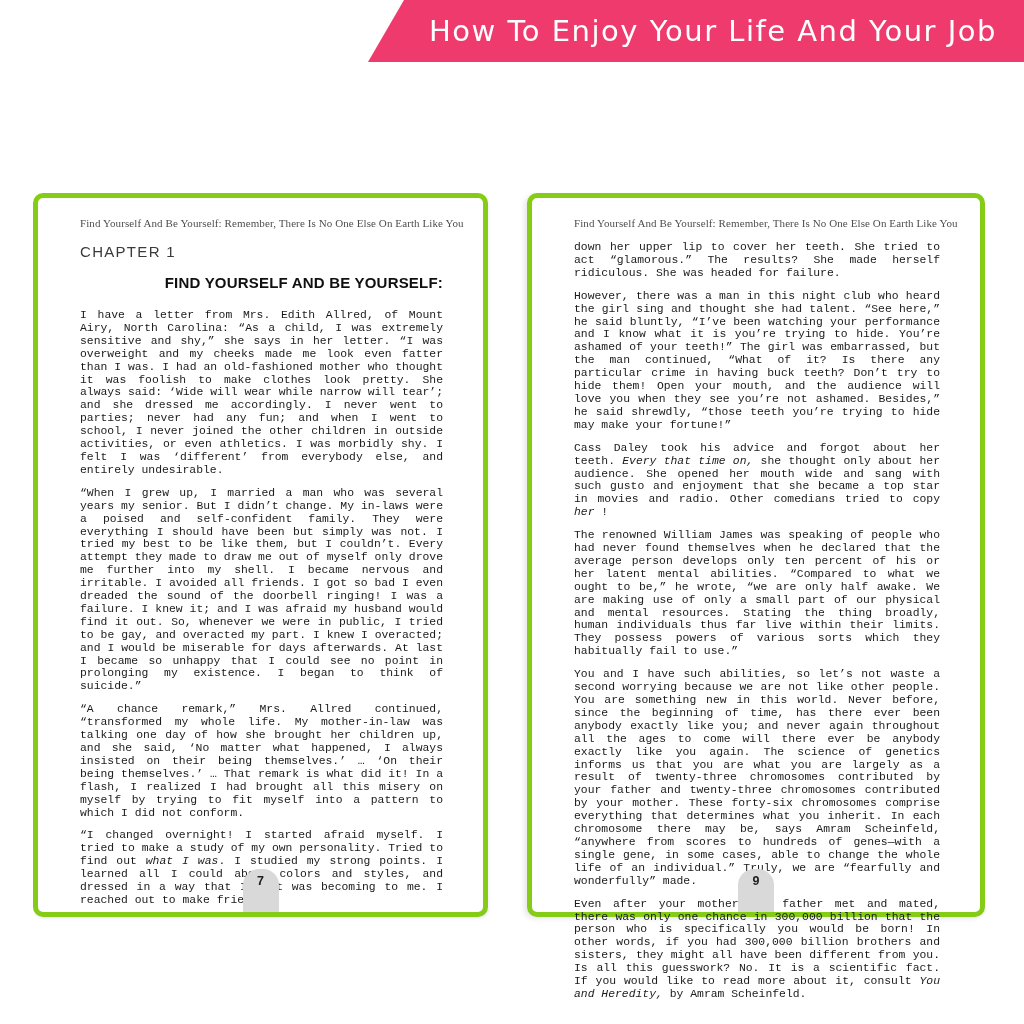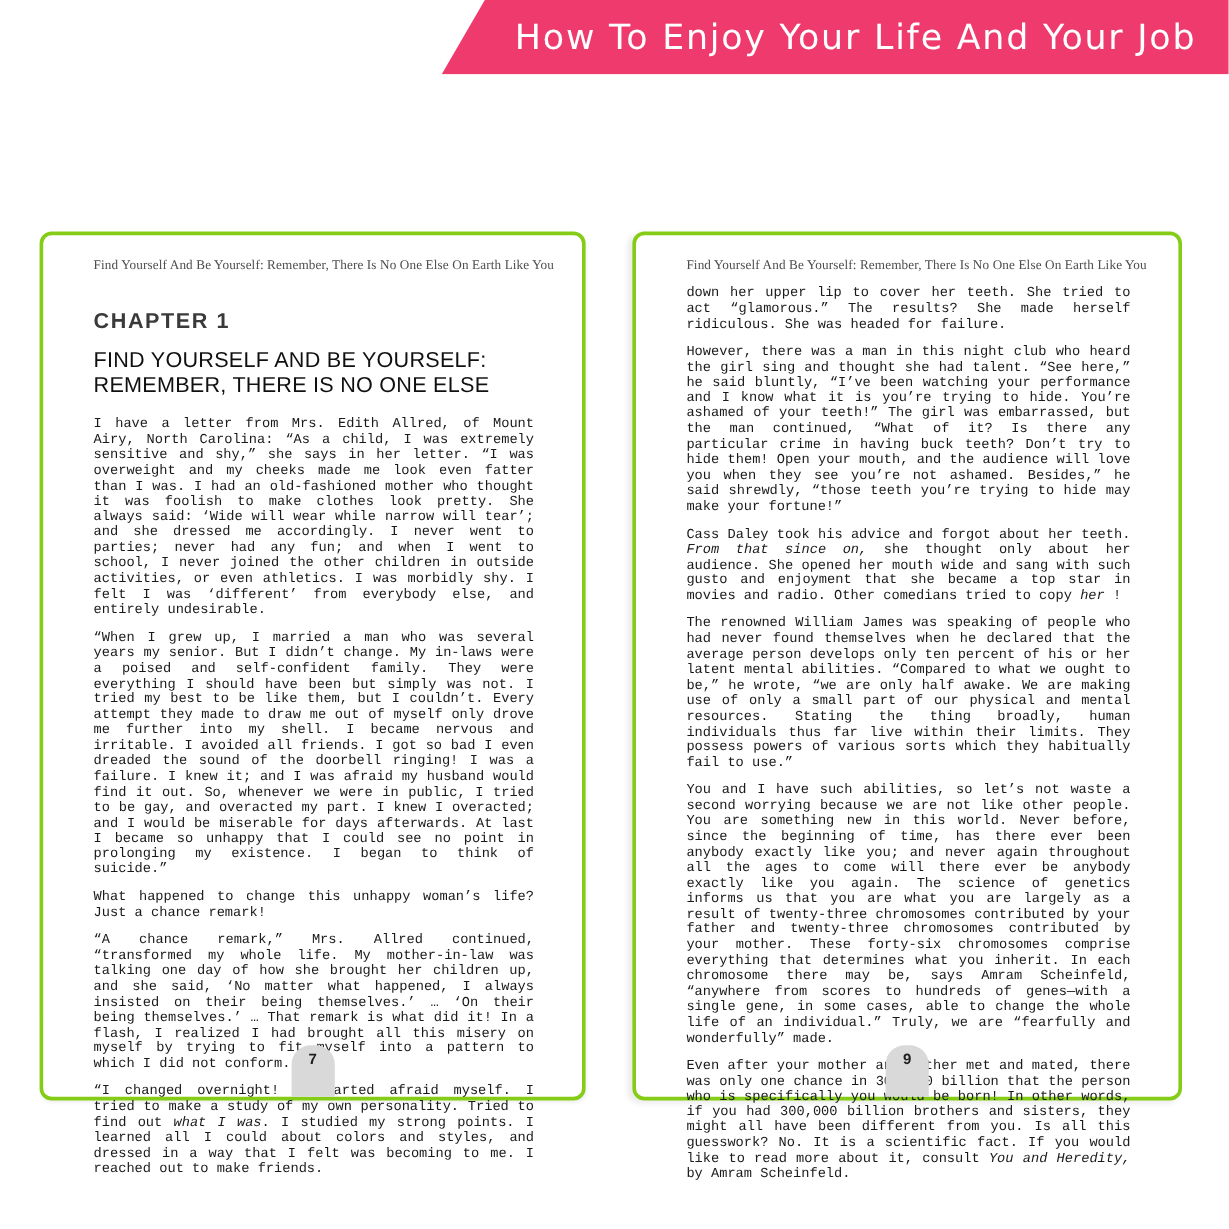--- a/index.html
+++ b/index.html
@@ -24,51 +24,51 @@
     font-size: 29px;
     letter-spacing: 1.5px;
     padding-left: 34px;
     white-space: nowrap;
   }
 
   
   .page {
     position: absolute; top: 193px; height: 724px;
     background: #ffffff;
-    border: 3px solid #84cc16;
+    border: 5px solid #84cc16;
     border-radius: 10px;
     box-sizing: border-box;
   }
   .page-left  { left: 33px;  width: 455px; box-shadow: 1px 2px 3px rgba(0,0,0,0.06); }
   .page-right { left: 527px; width: 458px; box-shadow: -3px 2px 5px rgba(0,0,0,0.09); }
 
   .page-inner { padding: 19px 40px 0 42px; }
 
   .running-head {
     font-family: "Liberation Serif", serif;
     font-size: 11px;
     color: #4e4e4e;
     text-align: center;
     white-space: nowrap;
     letter-spacing: 0.1px;
   }
 
   .chapter-label {
-    margin-top: 30px;
-    font-size: 18px;
-    font-weight: bold;
+    margin-top: 14px;
+    font-size: 15px;
+    font-weight: normal;
     letter-spacing: 1.3px;
     color: #3a3a3a;
   }
 
   .chapter-title {
     margin-top: 12px;
-    text-align: left;
-    font-weight: normal;
-    font-size: 18px;
+    text-align: right;
+    font-weight: bold;
+    font-size: 15px;
     line-height: 21px;
     color: #101010;
     letter-spacing: 0.2px;
   }
 
   .body-text {
     margin-top: 16px;
     font-size: 11.4px;
     line-height: 12.9px;
     text-align: justify;
@@ -95,42 +95,40 @@
 <div class="banner">
   <span class="banner-title">How To Enjoy Your Life And Your Job</span>
 </div>
 
 <div class="page page-left">
   <div class="page-inner">
     <div class="running-head">Find Yourself And Be Yourself: Remember, There Is No One Else On Earth Like You</div>
     <div class="chapter-label">CHAPTER 1</div>
     <div class="chapter-title">
       <div>FIND YOURSELF AND BE YOURSELF:</div>
-      <div>REMEMBER, THERE IS NO ONE ELSE</div>
     </div>
     <div class="body-text">
         <p><span>I have a letter from Mrs. Edith Allred, of Mount Airy, North Carolina: “As a child, I was extremely sensitive and shy,” she says in her letter. “I was overweight and my cheeks made me look even fatter than I was. I had an old-fashioned mother who thought it was foolish to make clothes look pretty. She always said: ‘Wide will wear while narrow will tear’; and she dressed me accordingly. I never went to parties; never had any fun; and when I went to school, I never joined the other children in outside activities, or even athletics. I was morbidly shy. I felt I was ‘different’ from everybody else, and entirely undesirable.</span></p>
         <p><span>“When I grew up, I married a man who was several years my senior. But I didn’t change. My in-laws were a poised and self-confident family. They were everything I should have been but simply was not. I tried my best to be like them, but I couldn’t. Every attempt they made to draw me out of myself only drove me further into my shell. I became nervous and irritable. I avoided all friends. I got so bad I even dreaded the sound of the doorbell ringing! I was a failure. I knew it; and I was afraid my husband would find it out. So, whenever we were in public, I tried to be gay, and overacted my part. I knew I overacted; and I would be miserable for days afterwards. At last I became so unhappy that I could see no point in prolonging my existence. I began to think of suicide.”</span></p>
-        <p><span>What happened to change this unhappy woman’s life? Just a chance remark!</span></p>
         <p><span>“A chance remark,” Mrs. Allred continued, “transformed my whole life. My mother-in-law was talking one day of how she brought her children up, and she said, ‘No matter what happened, I always insisted on their being themselves.’ … ‘On their being themselves.’ … That remark is what did it! In a flash, I realized I had brought all this misery on myself by trying to fit myself into a pattern to which I did not conform.</span></p>
         <p><span>“I changed overnight! I started afraid myself. I tried to make a study of my own personality. Tried to find out </span><i>what I was</i><span>. I studied my strong points. I learned all I could about colors and styles, and dressed in a way that I felt was becoming to me. I reached out to make friends.</span></p>
       </div>
   </div>
   <div class="page-tab">
     <span>7</span>
   </div>
 </div>
 
 <div class="page page-right">
   <div class="page-inner">
     <div class="running-head">Find Yourself And Be Yourself: Remember, There Is No One Else On Earth Like You</div>
     <div class="body-text">
         <p><span>down her upper lip to cover her teeth. She tried to act “glamorous.” The results? She made herself ridiculous. She was headed for failure.</span></p>
         <p><span>However, there was a man in this night club who heard the girl sing and thought she had talent. “See here,” he said bluntly, “I’ve been watching your performance and I know what it is you’re trying to hide. You’re ashamed of your teeth!” The girl was embarrassed, but the man continued, “What of it? Is there any particular crime in having buck teeth? Don’t try to hide them! Open your mouth, and the audience will love you when they see you’re not ashamed. Besides,” he said shrewdly, “those teeth you’re trying to hide may make your fortune!”</span></p>
-        <p><span>Cass Daley took his advice and forgot about her teeth. </span><i>From that since on,</i><span> she thought only about her audience. She opened her mouth wide and sang with such gusto and enjoyment that she became a top star in movies and radio. Other comedians tried to copy </span><i>her</i><span> !</span></p>
+        <p><span>Cass Daley took his advice and forgot about her teeth. </span><i>Every that time on,</i><span> she thought only about her audience. She opened her mouth wide and sang with such gusto and enjoyment that she became a top star in movies and radio. Other comedians tried to copy </span><i>her</i><span> !</span></p>
         <p><span>The renowned William James was speaking of people who had never found themselves when he declared that the average person develops only ten percent of his or her latent mental abilities. “Compared to what we ought to be,” he wrote, “we are only half awake. We are making use of only a small part of our physical and mental resources. Stating the thing broadly, human individuals thus far live within their limits. They possess powers of various sorts which they habitually fail to use.”</span></p>
         <p><span>You and I have such abilities, so let’s not waste a second worrying because we are not like other people. You are something new in this world. Never before, since the beginning of time, has there ever been anybody exactly like you; and never again throughout all the ages to come will there ever be anybody exactly like you again. The science of genetics informs us that you are what you are largely as a result of twenty-three chromosomes contributed by your father and twenty-three chromosomes contributed by your mother. These forty-six chromosomes comprise everything that determines what you inherit. In each chromosome there may be, says Amram Scheinfeld, “anywhere from scores to hundreds of genes—with a single gene, in some cases, able to change the whole life of an individual.” Truly, we are “fearfully and wonderfully” made.</span></p>
         <p><span>Even after your mother and father met and mated, there was only one chance in 300,000 billion that the person who is specifically you would be born! In other words, if you had 300,000 billion brothers and sisters, they might all have been different from you. Is all this guesswork? No. It is a scientific fact. If you would like to read more about it, consult </span><i>You and Heredity,</i><span> by Amram Scheinfeld.</span></p>
       </div>
   </div>
   <div class="page-tab">
     <span>9</span>
   </div>
 </div>
 

